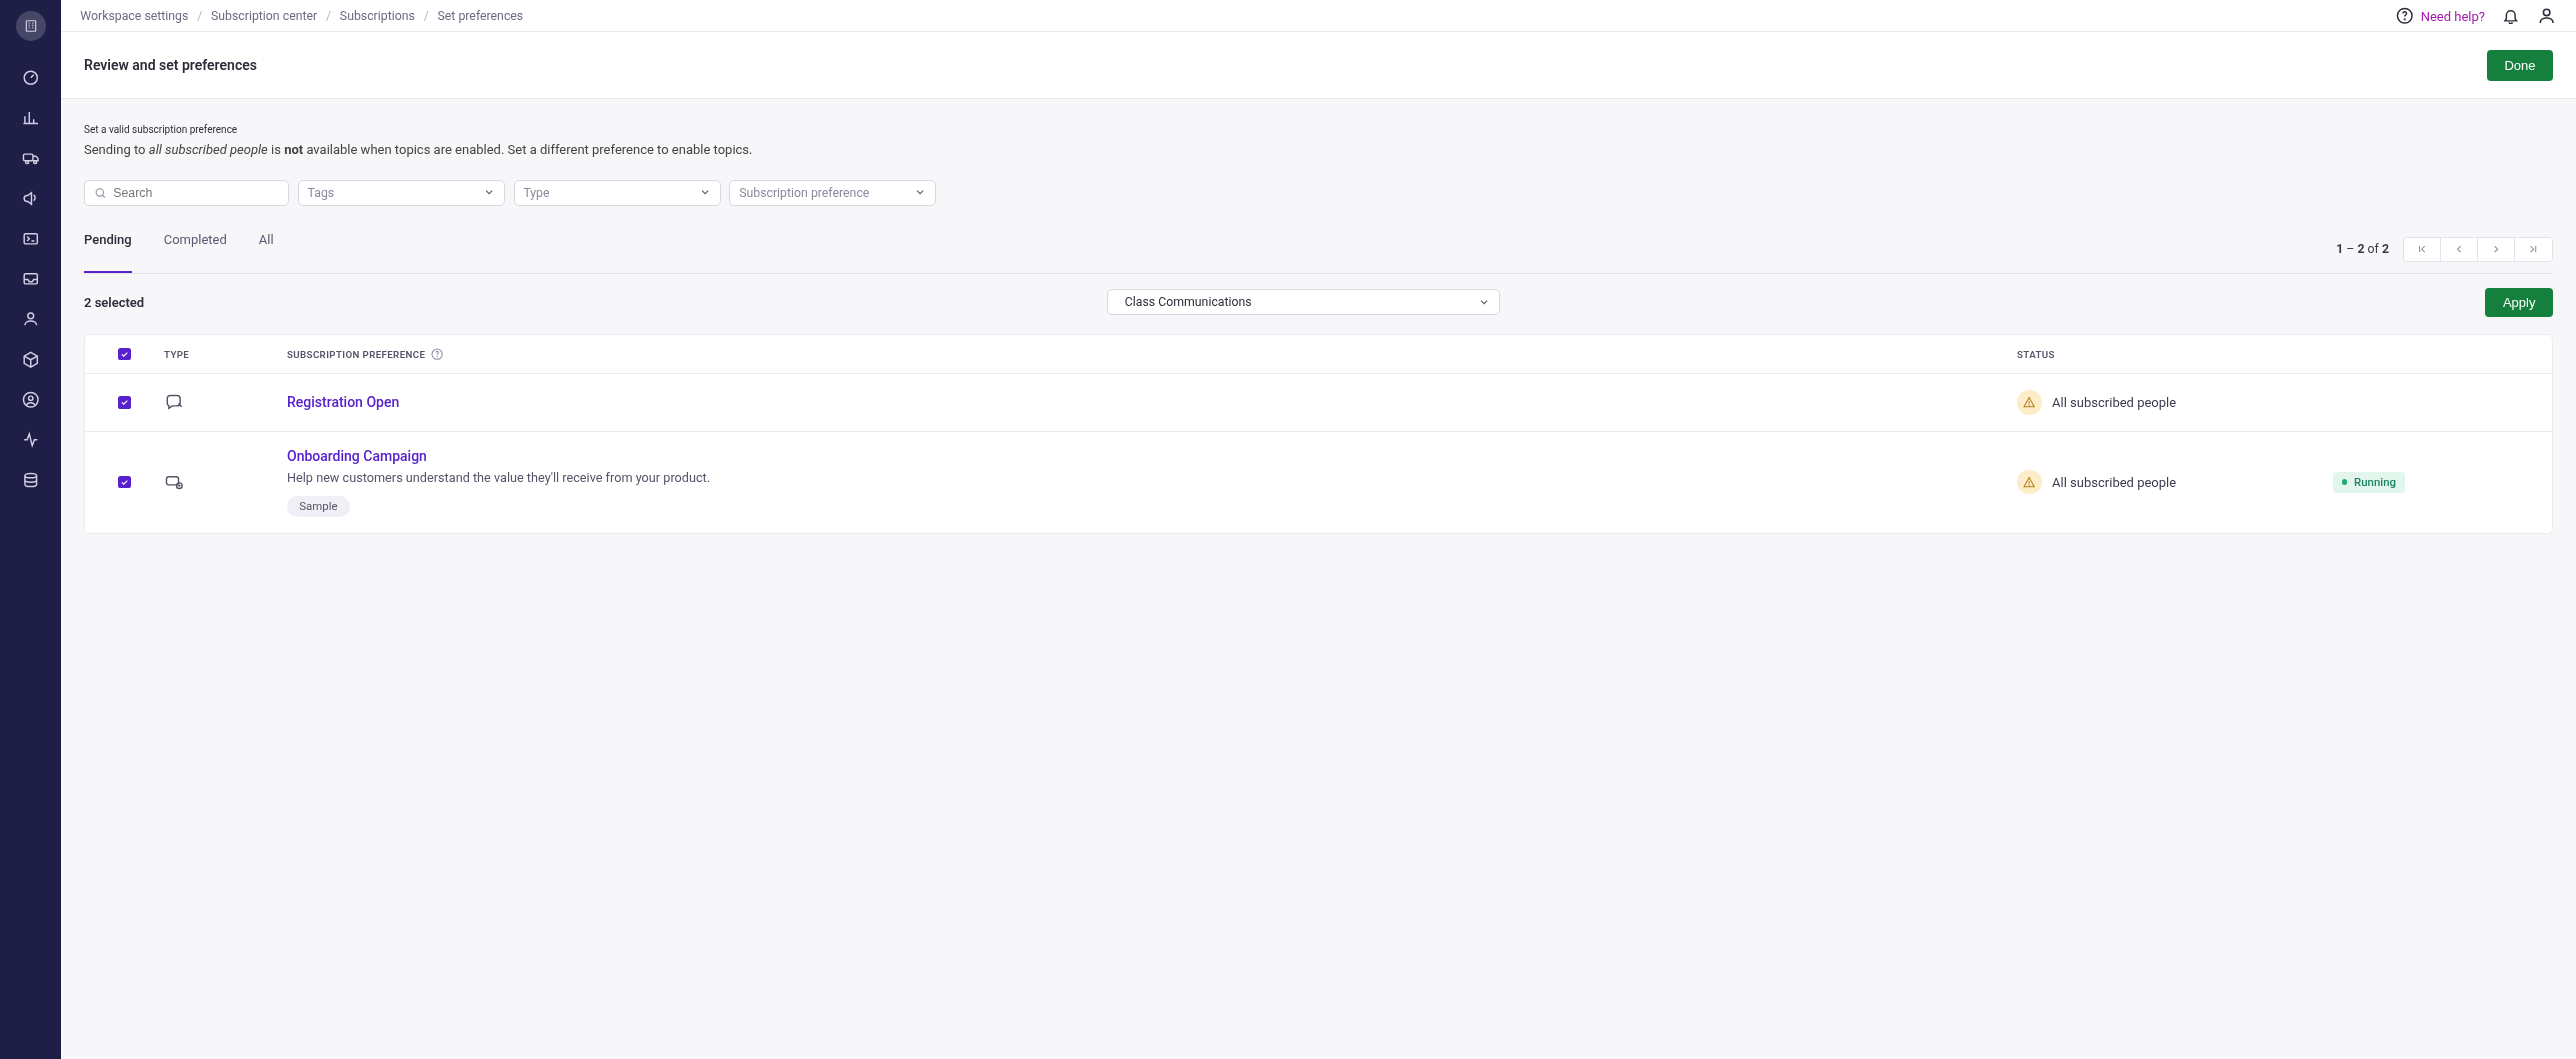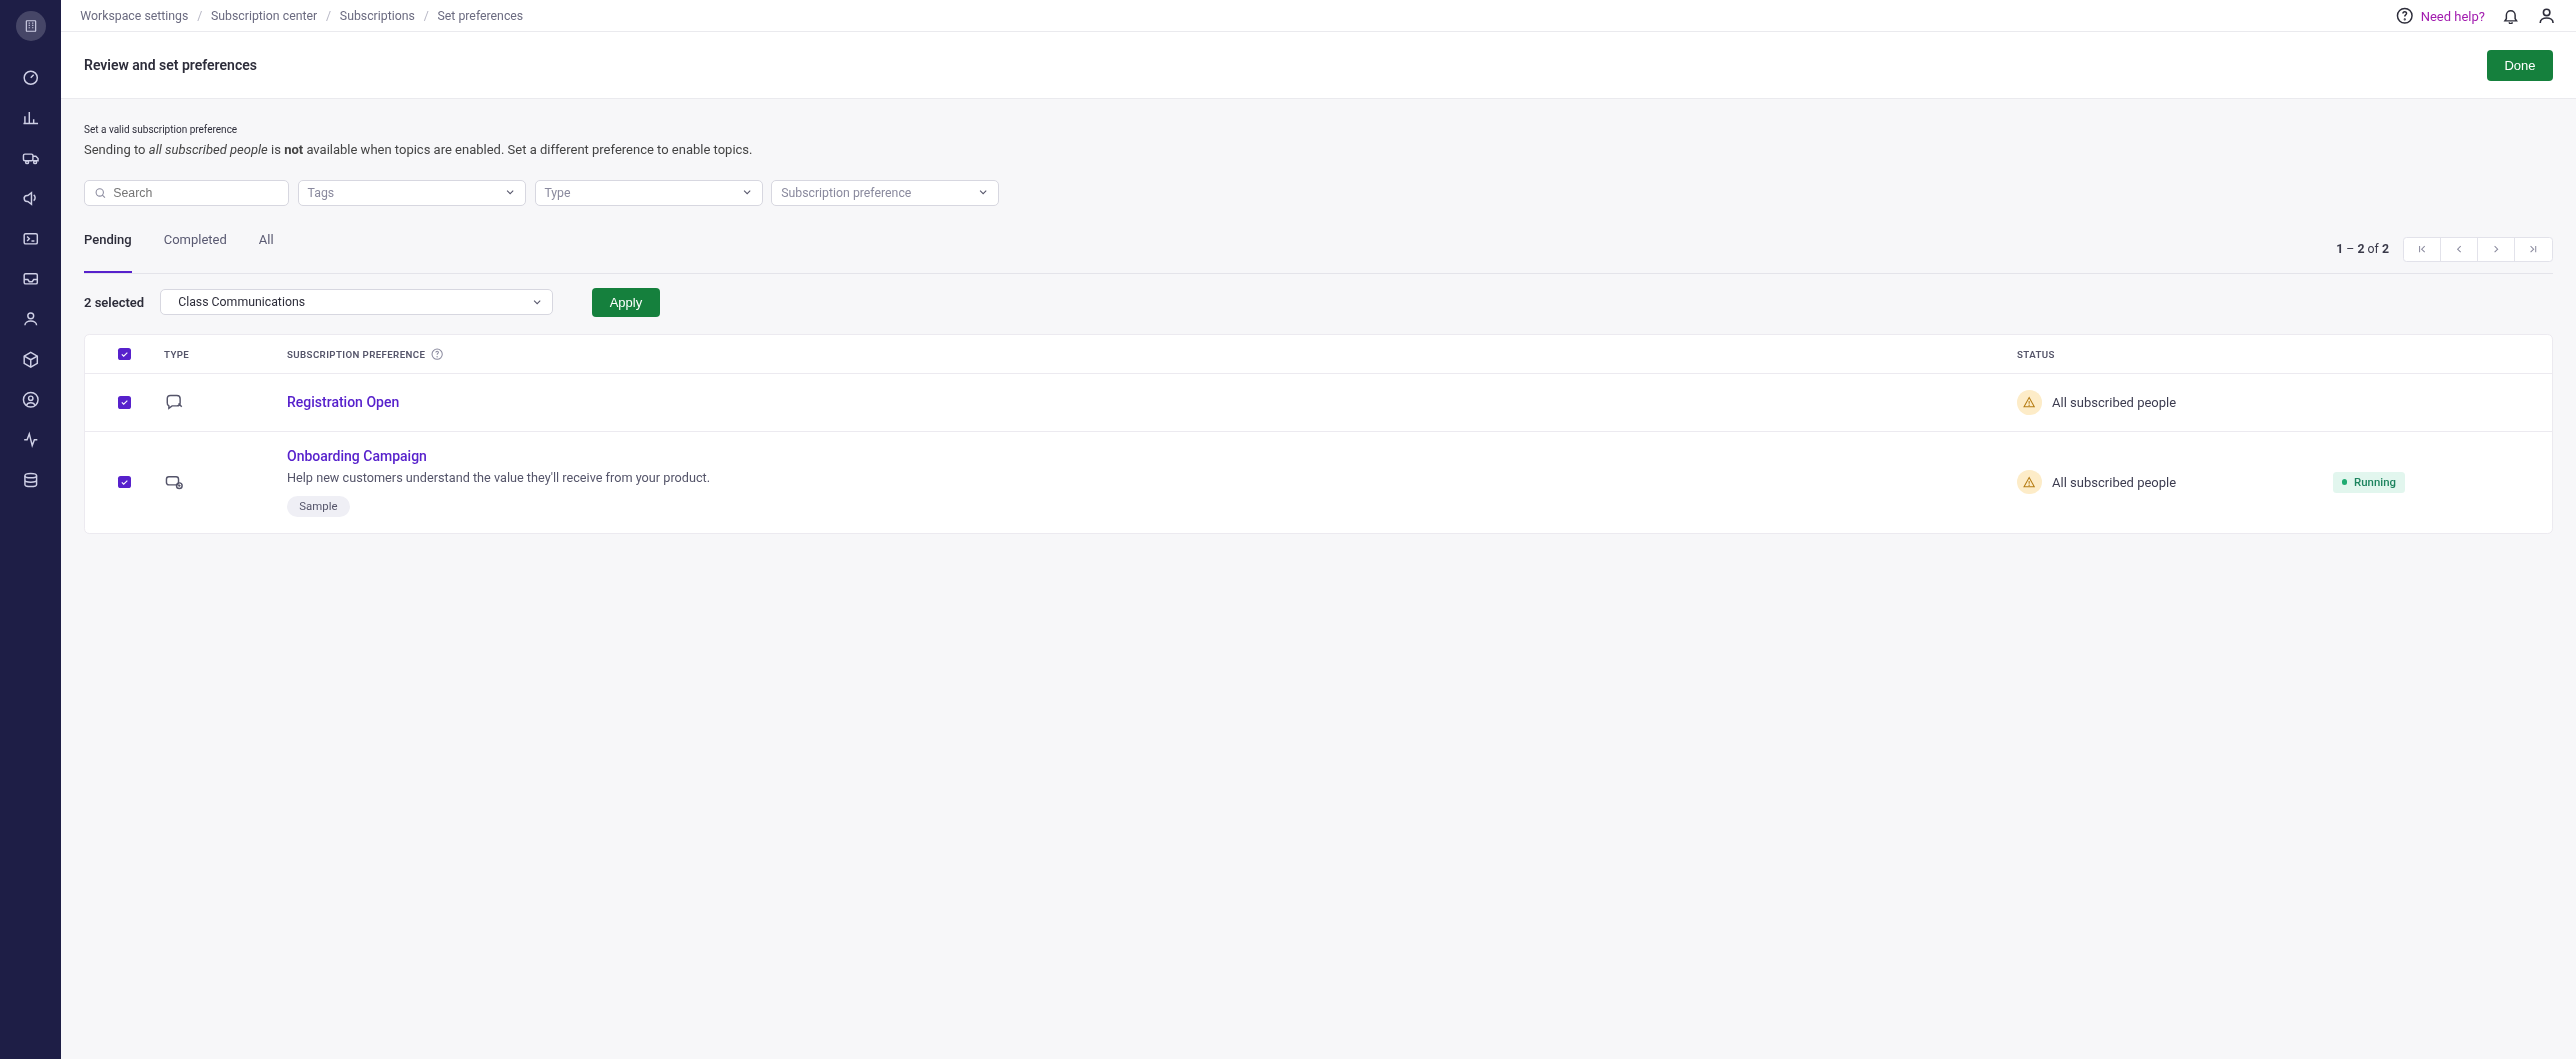--- a/index.html
+++ b/index.html
@@ -68,35 +68,35 @@
   .banner-text em { font-style:italic; }
   .banner-text strong { font-weight:700; }
   
   .filters { display:flex; gap:8.8px; margin-top:23px; }
   .search-box, .select-box {
     height:26px; background:#fff; border:0.9px solid #d7d7e0; border-radius:5px;
     display:flex; align-items:center; padding:0 8.8px; font-size:12.3px; color:#8a8a9e;
   }
   .search-box { width:205px; gap:7px; }
   .search-box input { border:none; outline:none; font-size:12.3px; width:100%; color:#2d2d3a; background:transparent;}
-  .select-box { width:228px; justify-content:space-between; cursor:pointer; }
+  .select-box { width:207px; justify-content:space-between; cursor:pointer; }
   .select-box.large { width:393px; height:26px; color:#2d2d3a;padding-left:17px; }
   
   .tabs-row { display:flex; align-items:center; justify-content:space-between; margin-top:26px; border-bottom:0.9px solid #e4e4ea;}
   .tabs { display:flex; gap:32px; }
   .tab { padding-bottom:24px; font-size:13px; color:#5a5a72; cursor:pointer; border-bottom:2.6px solid transparent; }
   .tab.active { color:#2d2d3a; border-bottom-color:#5721cc; font-weight:500;}
   .pager { display:flex; align-items:center; gap:14px; padding-bottom:5.3px; }
   .page-info { font-size:12.3px; color:#3a3a4a; }
   .page-info strong { font-weight:700;}
   .pager-btns { display:flex; border:0.9px solid #e2e2ea; border-radius:3.5px; overflow:hidden; background:#fff;}
   .pager-btns .pb { width:37px; height:23px; display:flex; align-items:center; justify-content:center; border-right:0.9px solid #e2e2ea; cursor:pointer; color:#8a8a9e;}
   .pager-btns .pb:last-child { border-right:none;}
   
-  .bulk-row { display:flex; align-items:center; gap:16px; margin-top:14px; }
+  .bulk-row { display:flex; align-items:center; gap:16px; margin-top:14px;justify-content:space-between; }
   .sel-count { font-weight:600; font-size:13px; }
   
   .table { margin-top:17.5px; background:#fff; border:0.9px solid #eceaf0; border-radius:5.3px; overflow:hidden;}
   .thead, .trow { display:grid; grid-template-columns: 79px 123px 1fr 316px 219px; align-items:center; }
   .thead { height:39px; border-bottom:0.9px solid #eceaf0; }
   .th { font-size:9.7px; font-weight:600; letter-spacing:0.04em; color:#55556a; text-transform:uppercase; display:flex; align-items:center; gap:5.3px;}
   .th.center, .td.center { justify-content:center; display:flex;}
   .trow { border-bottom:0.9px solid #eceaf0; padding:16px 0;}
   .trow:last-child { border-bottom:none;}
   .td { display:flex; align-items:center; }

